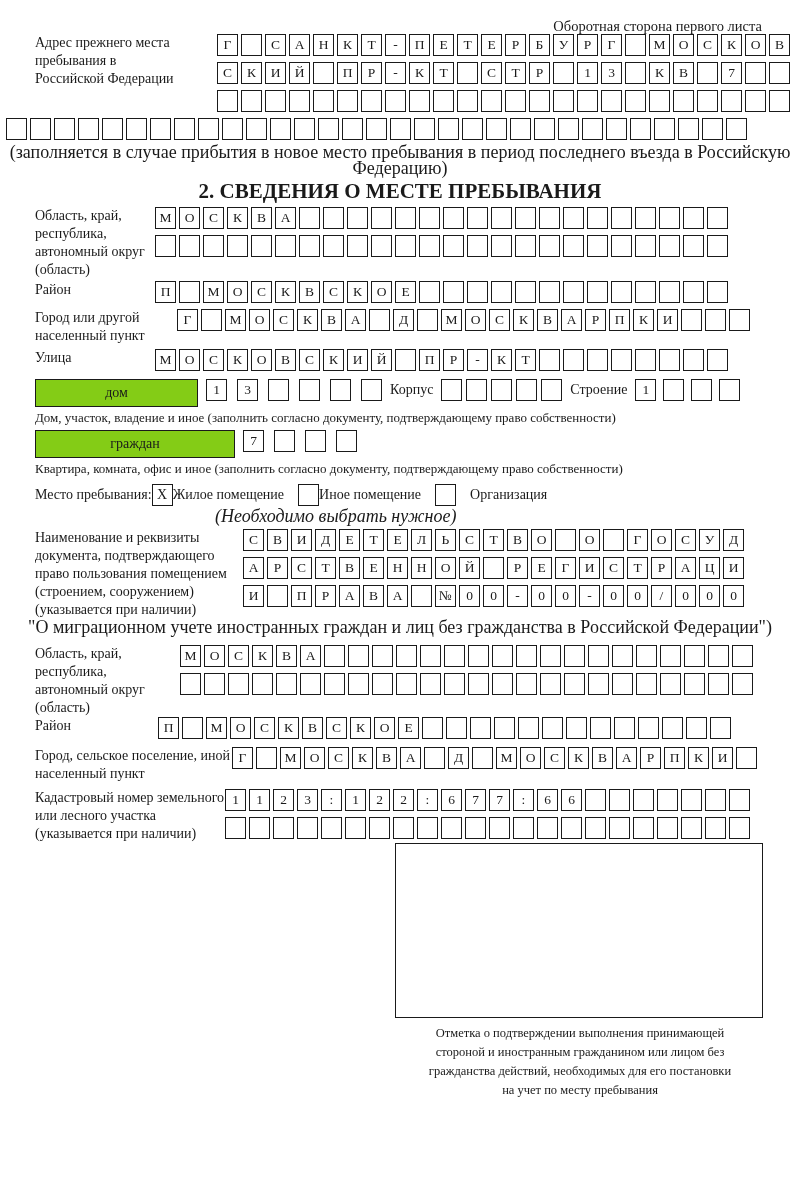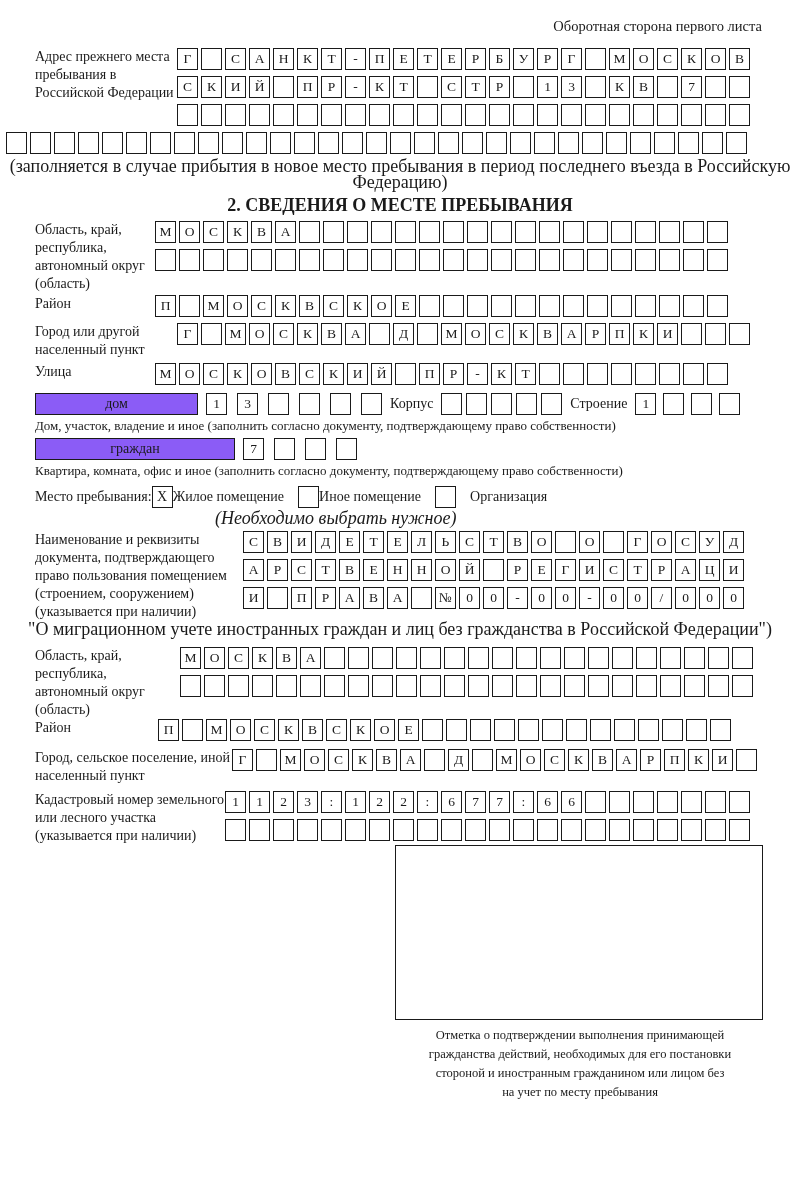--- a/index.html
+++ b/index.html
@@ -19,47 +19,47 @@
   .rowstack .cellrow { margin-bottom:6px; }
   .rowstack .cellrow:last-child { margin-bottom:0; }
   .cell {
     box-sizing:border-box; width:21px; height:22px; border:1.6px solid #1a1a1a;
     display:inline-flex; align-items:center; justify-content:center;
     font-size:13.5px; flex:0 0 auto; background:#fff;
   }
   .gap10 { gap:10px; } .gap4 { gap:4px; } .gap7 { gap:7px; }
 
   .widebox {
-    box-sizing:border-box; height:22px; border:1.6px solid #1a1a1a;
+    box-sizing:border-box; height:28px; border:1.6px solid #1a1a1a;
     display:flex; align-items:center; justify-content:center;
-    font-size:14px; flex:0 0 auto; background:#8b5cf6;
+    font-size:14px; flex:0 0 auto; background:#84cc16;
   }
   .inline-label { font-size:14px; line-height:22px; flex:0 0 auto; }
 
   .note { font-size:18px; line-height:16px; }
   .center { text-align:center; }
-  .section-title { font-weight:bold; font-size:18px; text-align:center; line-height:20px; }
+  .section-title { font-weight:bold; font-size:21px; text-align:center; line-height:20px; }
 
   .checkbox {
     box-sizing:border-box; width:21px; height:22px; border:1.6px solid #1a1a1a;
     display:inline-flex; align-items:center; justify-content:center; font-size:14px; flex:0 0 auto;
   }
   .stay-row { display:flex; align-items:center; margin:7px 0 0 35px; height:22px; }
   .ml14 { margin-left:14px; }
 
   .caption { font-size:13px; line-height:16px; margin:3px 0 0 35px; }
 
   .stamp-box {
     box-sizing:border-box; width:368px; height:175px; border:1.8px solid #1a1a1a;
     margin-left:395px; background:#fff;
   }
   .stamp-caption { width:380px; margin:6px 0 0 390px; text-align:center; font-size:12.5px; line-height:19px; }
 
   .mt2{margin-top:2px;} .mt4{margin-top:4px;} .mt5{margin-top:5px;}
-  .mt6{margin-top:6px;} .mt8{margin-top:8px;} .mt10{margin-top:10px;} .mt14{margin-top:14px;}
+  .mt6{margin-top:6px;} .mt8{margin-top:8px;} .mt10{margin-top:10px;} .mt14{margin-top:0;gap:40px;}
   .fullrow { margin:6px 0 0 6px; }
 </style>
 </head>
 <body>
 
 <div class="page">
 
   <div class="header-note">Оборотная сторона первого листа</div>
 
   <div class="field mt14">
@@ -623,18 +623,18 @@
           <span class="cell"></span>
           <span class="cell"></span>
           <span class="cell"></span>
         </div>
     </div>
   </div>
 
   <div class="stamp-box"></div>
   <div class="stamp-caption">
     <div>Отметка о подтверждении выполнения принимающей</div>
+    <div>стороной и иностранным гражданином или лицом без</div>
     <div>гражданства действий, необходимых для его постановки</div>
-    <div>стороной и иностранным гражданином или лицом без</div>
     <div>на учет по месту пребывания</div>
   </div>
 
 </div>
 
 </body></html>

